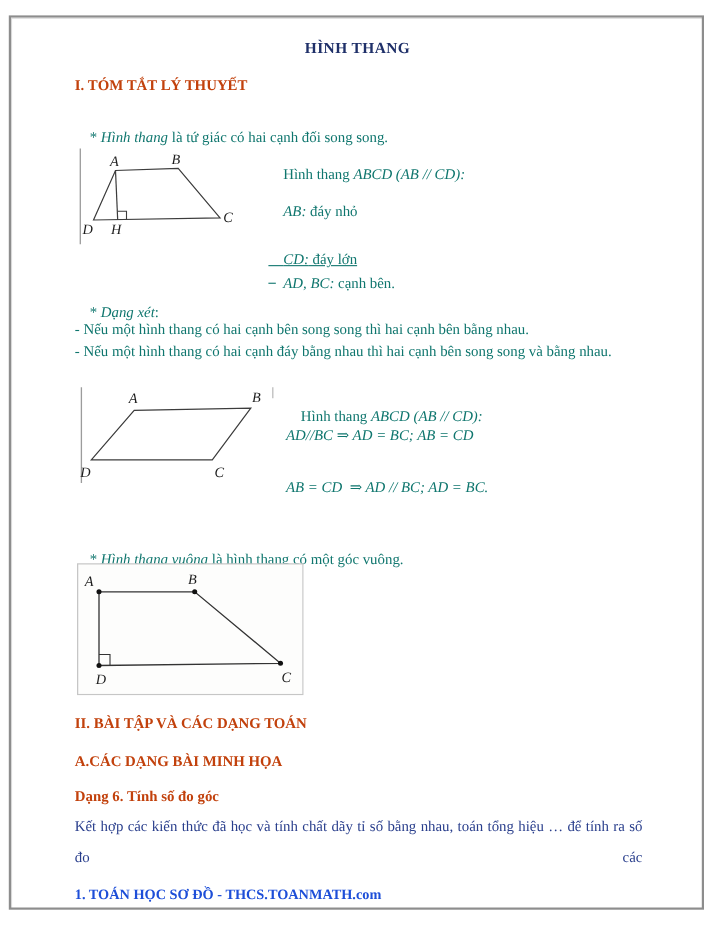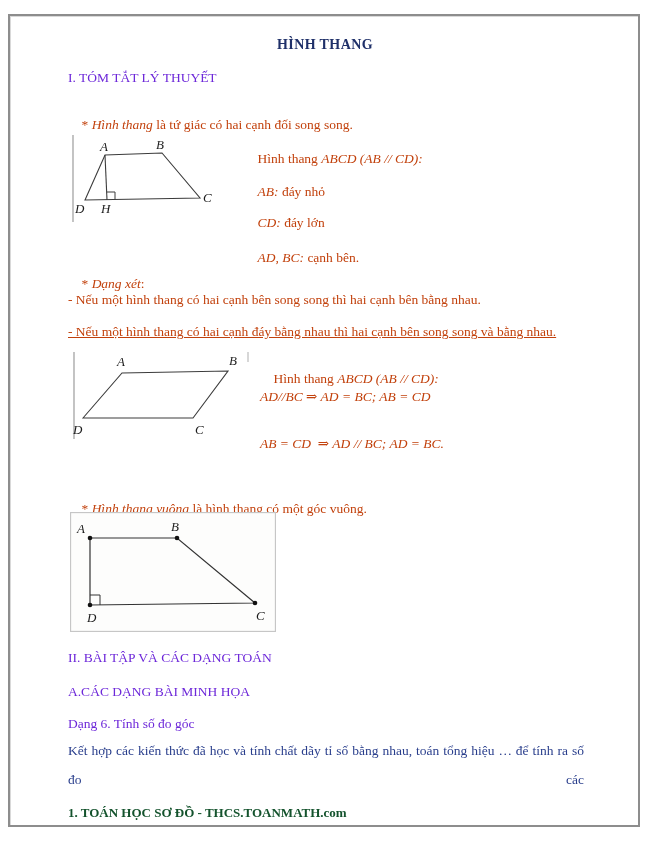--- a/index.html
+++ b/index.html
@@ -6,36 +6,36 @@
   .canvas {
     position:relative; width:650px; height:846px; background:#ffffff;
     font-family:"Liberation Serif","DejaVu Serif",serif;
     color:#293e8c; overflow:hidden;
   }
   .page-border {
     position:absolute; left:8px; top:14px; width:632px; height:813px;
     box-sizing:border-box; border:2px solid #8d8d8d;
     box-shadow: inset 1px 1px 0 #d9d9d9;
   }
-  .t { position:absolute; font-size:13.5px; white-space:pre; color:#c2410c; }
-  .head { font-weight:normal; color:#6d28d9; }
+  .t { position:absolute; font-size:13.5px; white-space:pre; color:#0f766e; }
+  .head { font-weight:bold; color:#c2410c; }
   .title {
     left:0; top:37px; width:650px; text-align:center;
     font-weight:bold; font-size:14px; color:#1f3069; letter-spacing:.4px;
   }
   .it { font-style:italic; }
   .para {
     position:absolute; left:68px; top:736px; width:516px;
     font-size:13.5px; color:#293e8c;
   }
   .mline { line-height:29px; }
   .just { text-align:justify; text-align-last:justify; }
   .footer {
     position:absolute; left:68px; top:805px;
-    font-weight:bold; font-size:13px; color:#14532d; white-space:nowrap;
+    font-weight:bold; font-size:13px; color:#1d4ed8; white-space:nowrap;
   }
   .fig { position:absolute; }
   .fig text {
     font-family:"Liberation Serif","DejaVu Serif",serif;
     font-style:italic; font-size:13px; fill:#1c1c1c;
   }
 </style>
 </head>
 <body>
 
@@ -62,32 +62,32 @@
     <text x="5" y="81">D</text>
     <text x="31" y="81">H</text>
   </svg>
 
   <div class="t" style="left:244px; top:135px;">
     <span>Hình thang </span><span class="it">ABCD (AB // CD):</span>
   </div>
   <div class="t" style="left:244px; top:168px;">
     <span class="it">AB:</span><span> đáy nhỏ</span>
   </div>
-  <div class="t" style="left:244px; top:199px;">
+  <div class="t" style="left:244px; top:212px;text-decoration:underline;">
     <span class="it">CD:</span><span> đáy lớn</span>
   </div>
   <div class="t" style="left:244px; top:234px;">
     <span class="it">AD, BC:</span><span> cạnh bên.</span>
   </div>
 
   <div class="t" style="left:68px; top:260px;">
     <span>* </span><span class="it">Dạng xét</span><span>:</span>
   </div>
   <div class="t" style="left:68px; top:292px;text-align:right;">- Nếu một hình thang có hai cạnh bên song song thì hai cạnh bên bằng nhau.</div>
-  <div class="t" style="left:68px; top:324px;text-decoration:underline;">- Nếu một hình thang có hai cạnh đáy bằng nhau thì hai cạnh bên song song và bằng nhau.</div>
+  <div class="t" style="left:68px; top:312px;">- Nếu một hình thang có hai cạnh đáy bằng nhau thì hai cạnh bên song song và bằng nhau.</div>
 
   <svg class="fig" style="left:72px; top:349px;" width="180" height="94" viewBox="0 0 180 94">
     <line x1="2" y1="3" x2="2" y2="90" stroke="#9c9c9c" stroke-width="1.2"></line>
     <line x1="176" y1="3" x2="176" y2="13" stroke="#bdbdbd" stroke-width="1.2"></line>
     <polygon points="11,69 50,24 156,22 121,69" fill="none" stroke="#3c3c3c" stroke-width="1.1"></polygon>
     <text x="45" y="17">A</text>
     <text x="157" y="16">B</text>
     <text x="1" y="85">D</text>
     <text x="123" y="85">C</text>
   </svg>

